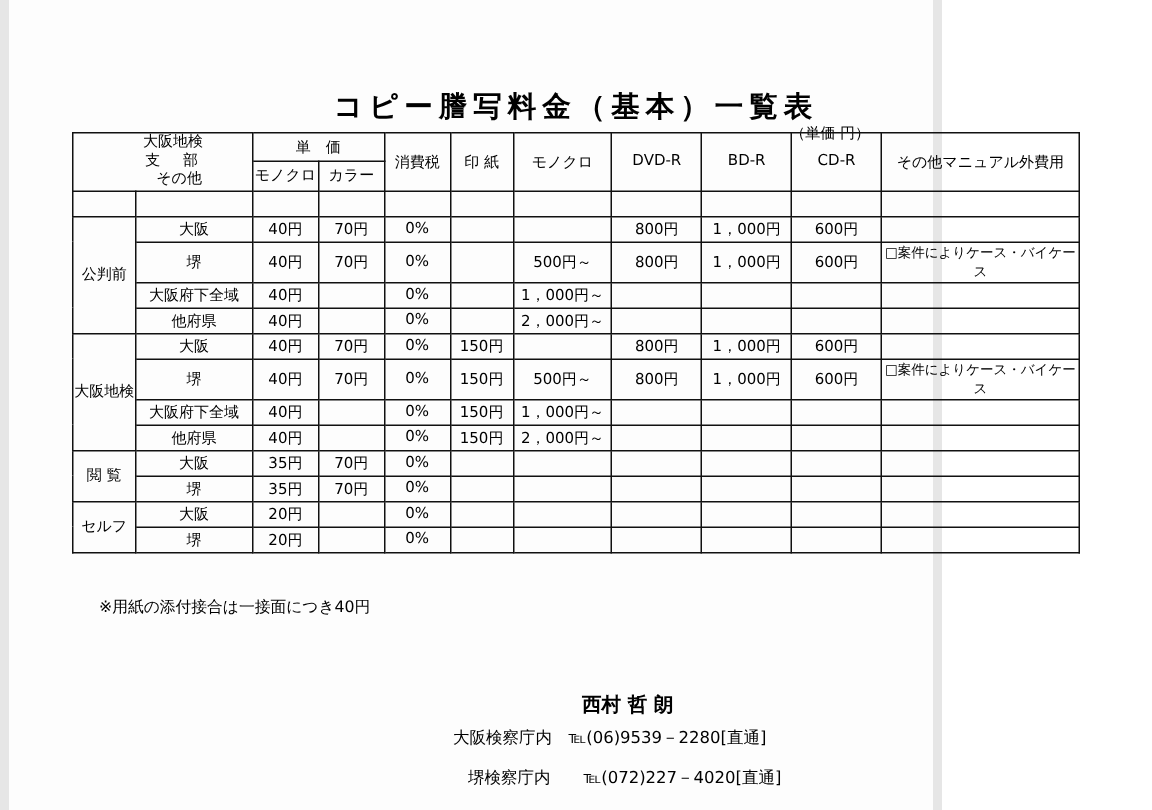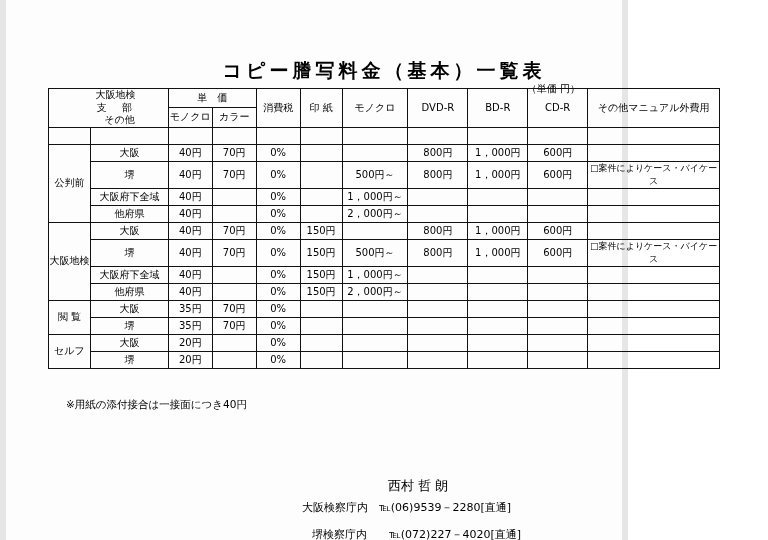--- a/index.html
+++ b/index.html
@@ -113,23 +113,23 @@
     text-align: left;
     font-family: "DejaVu Sans", sans-serif;
   }
   .sig-office {
     font-size: 15px;
     font-weight: bold;
     padding-left: 118px;
   }
   .sig-name {
     font-size: 13px;
-    font-weight: normal;
+    font-weight: bold;
     padding-left: 148px;
-    margin-top: 22px;
+    margin-top: 6px;
   }
   .sig-line {
     font-size: 11px;
     margin-top: 5px;
     padding-left: 62px;
   }
   .sig-line2 {
     font-size: 11px;
     margin-top: 12px;
     padding-left: 72px;

